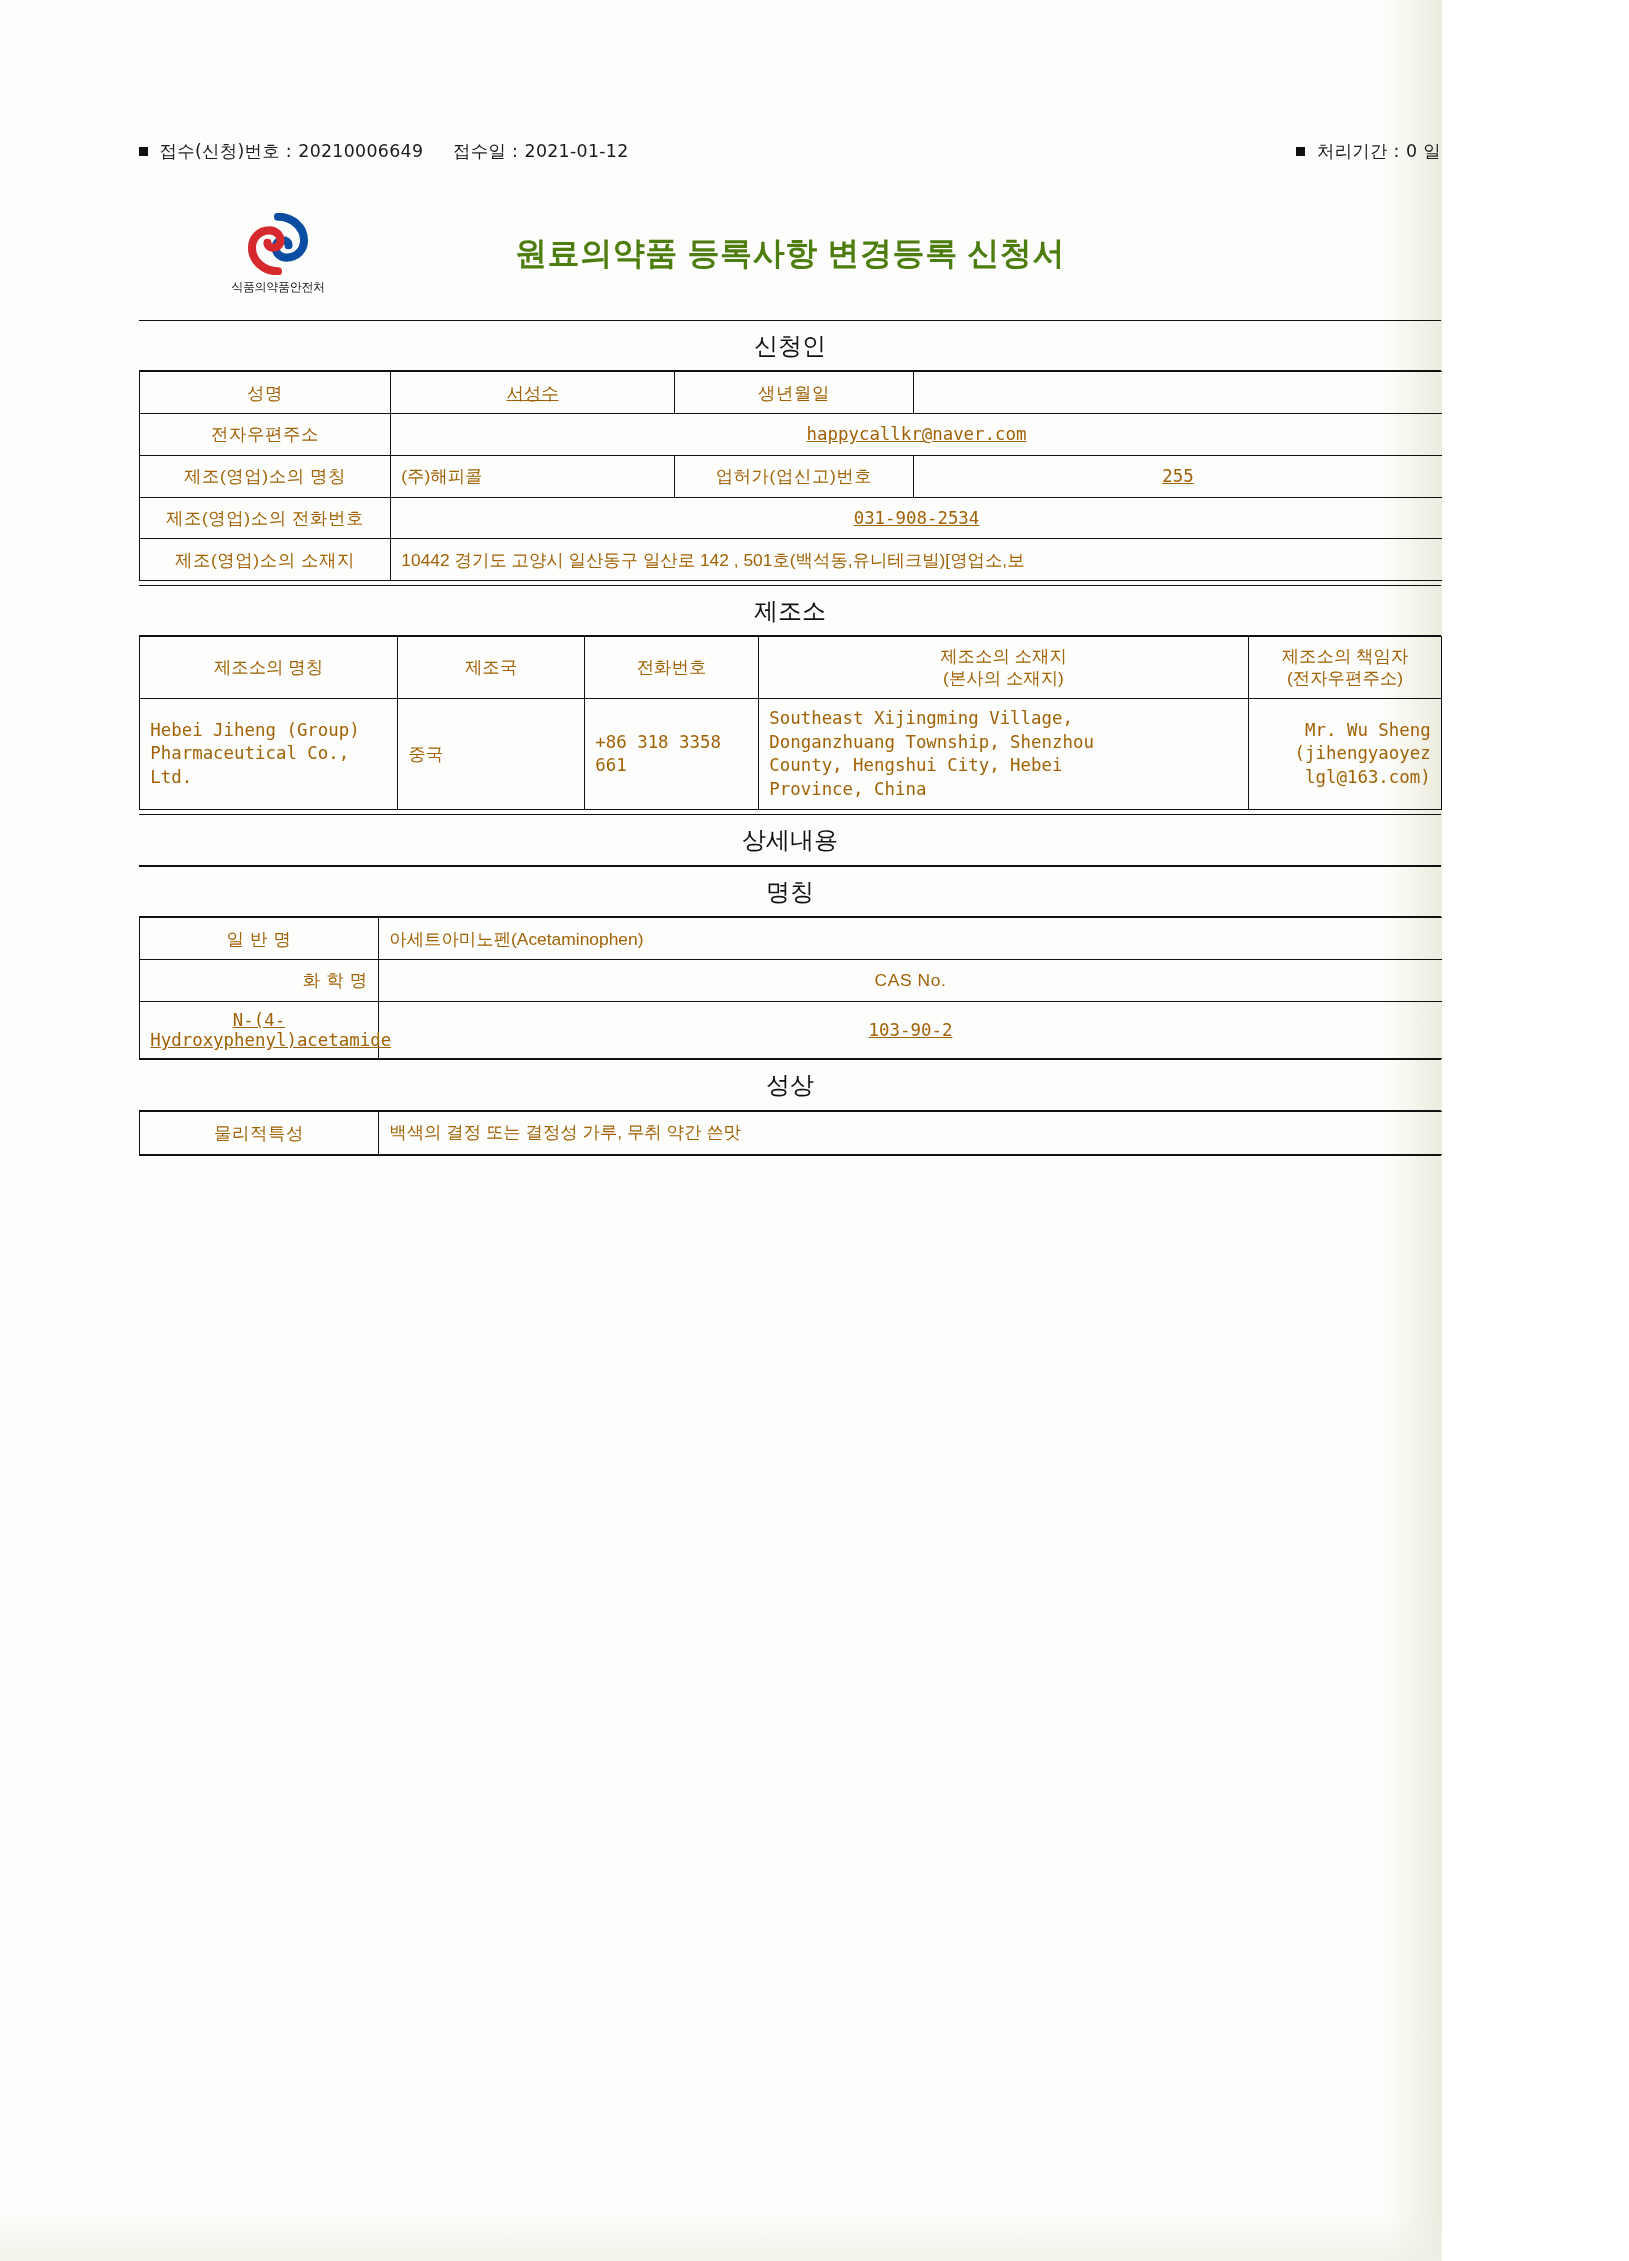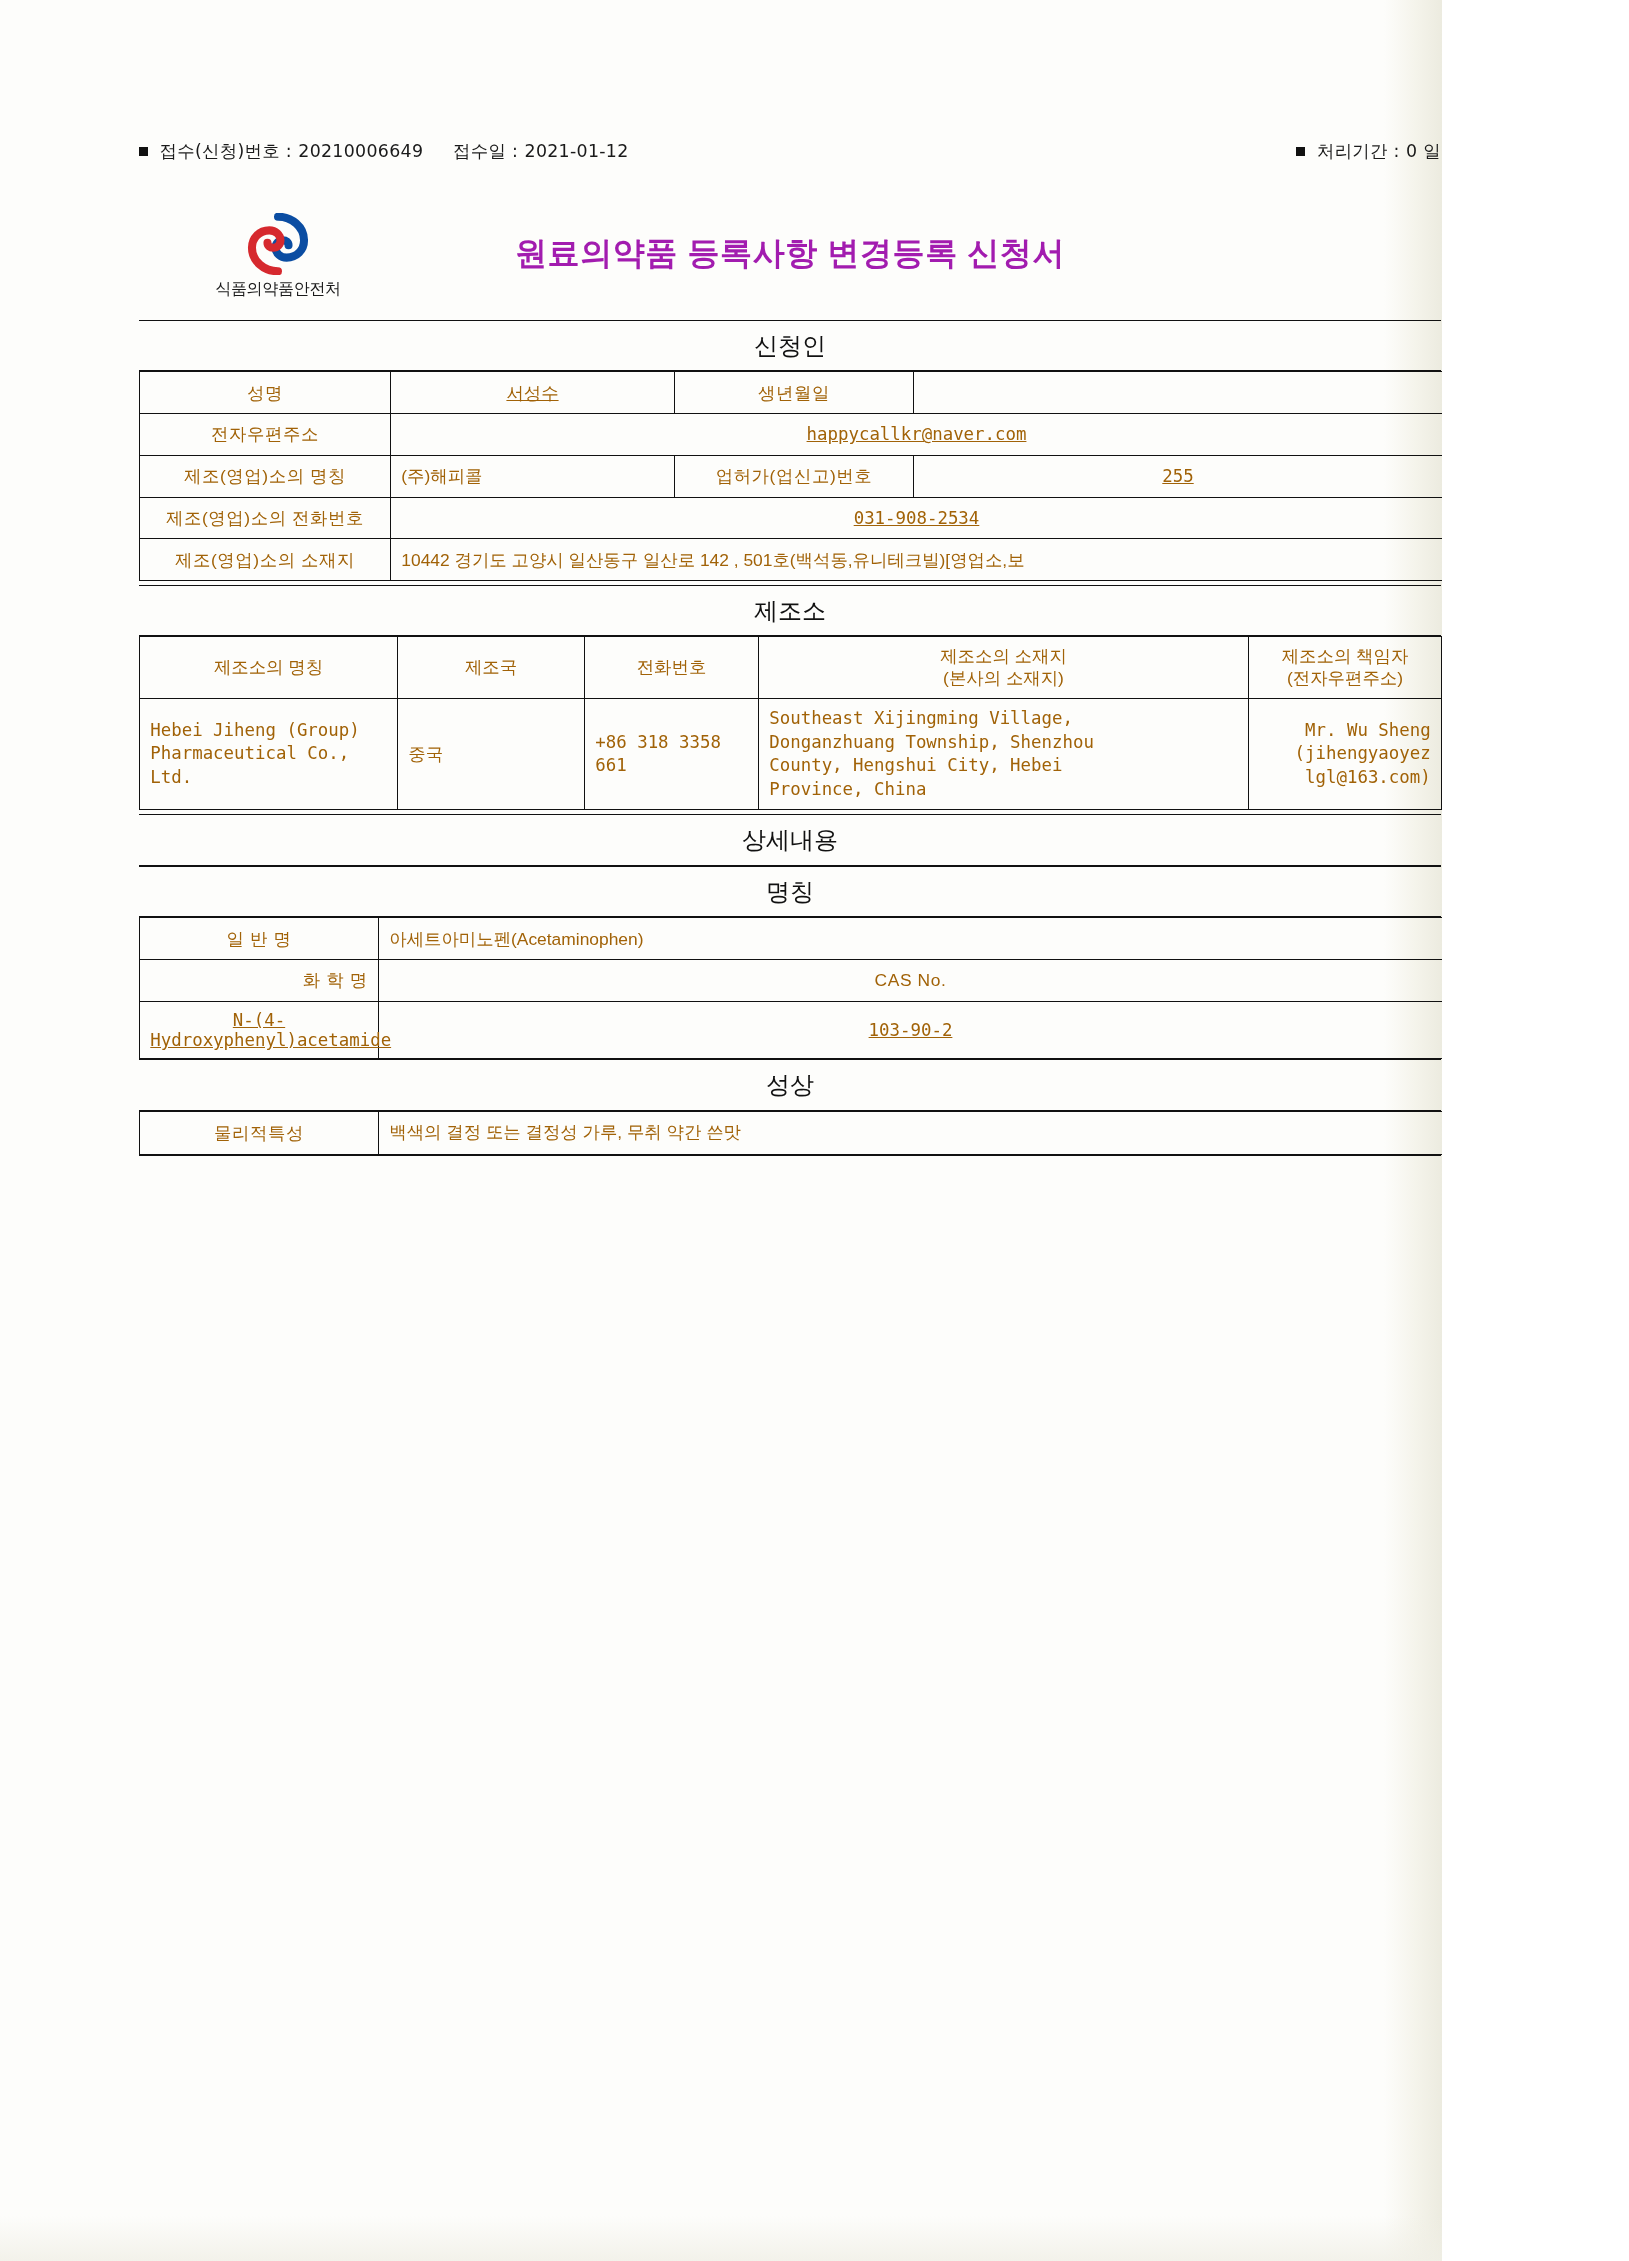--- a/index.html
+++ b/index.html
@@ -74,34 +74,34 @@
     left: 52px;
     top: 0;
     width: 174px;
     text-align: center;
   }
   .logo-mark {
     width: 62px; height: 62px;
     margin: 0 auto;
   }
   .logo-caption {
-    font-size: 16px;
+    font-size: 12px;
     color: #1a1a1a;
     margin-top: 3.9px;
     letter-spacing: -0.3px;
   }
   .doc-title {
     position: absolute;
     left: 0; right: 0;
     top: 19.3px;
     text-align: center;
     font-size: 32px;
     font-weight: bold;
     letter-spacing: 0.6px;
-    color: #a21caf;
+    color: #4d7c0f;
     font-family: "Liberation Sans", sans-serif;
   }
 
   
   .section {
     margin-top: 3.9px;
   }
   .band {
     text-align: center;
     font-size: 24px;

